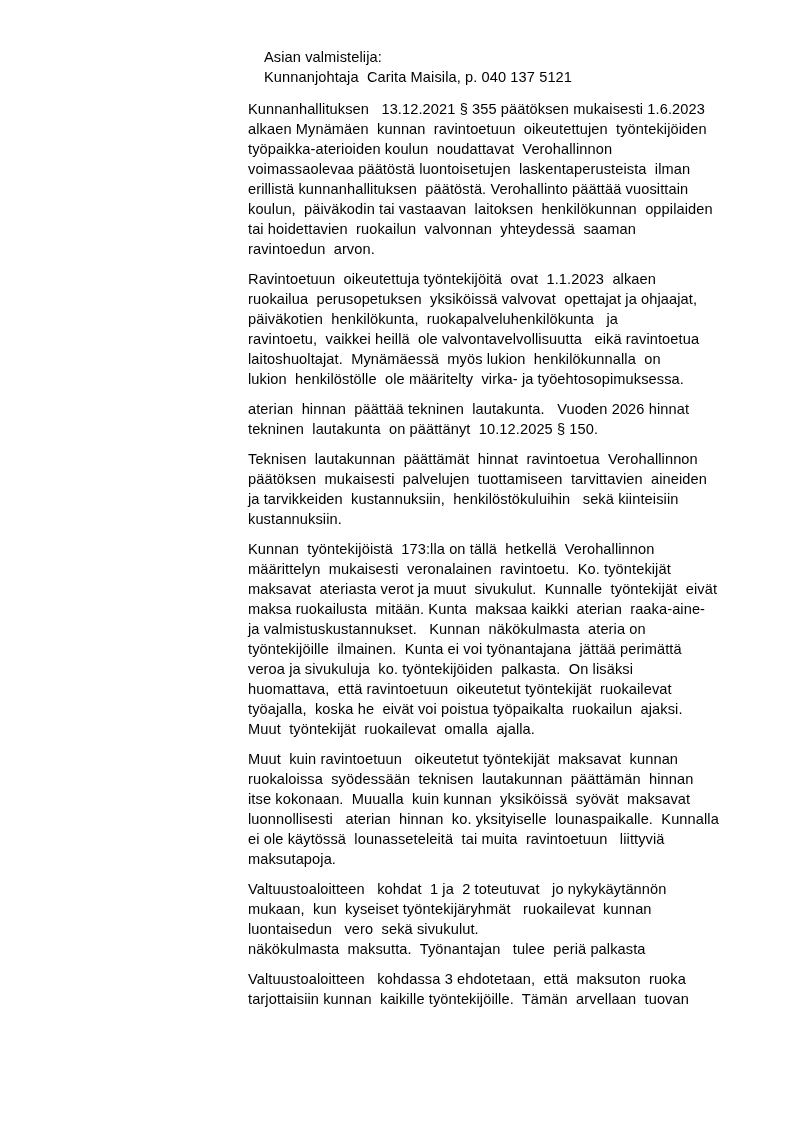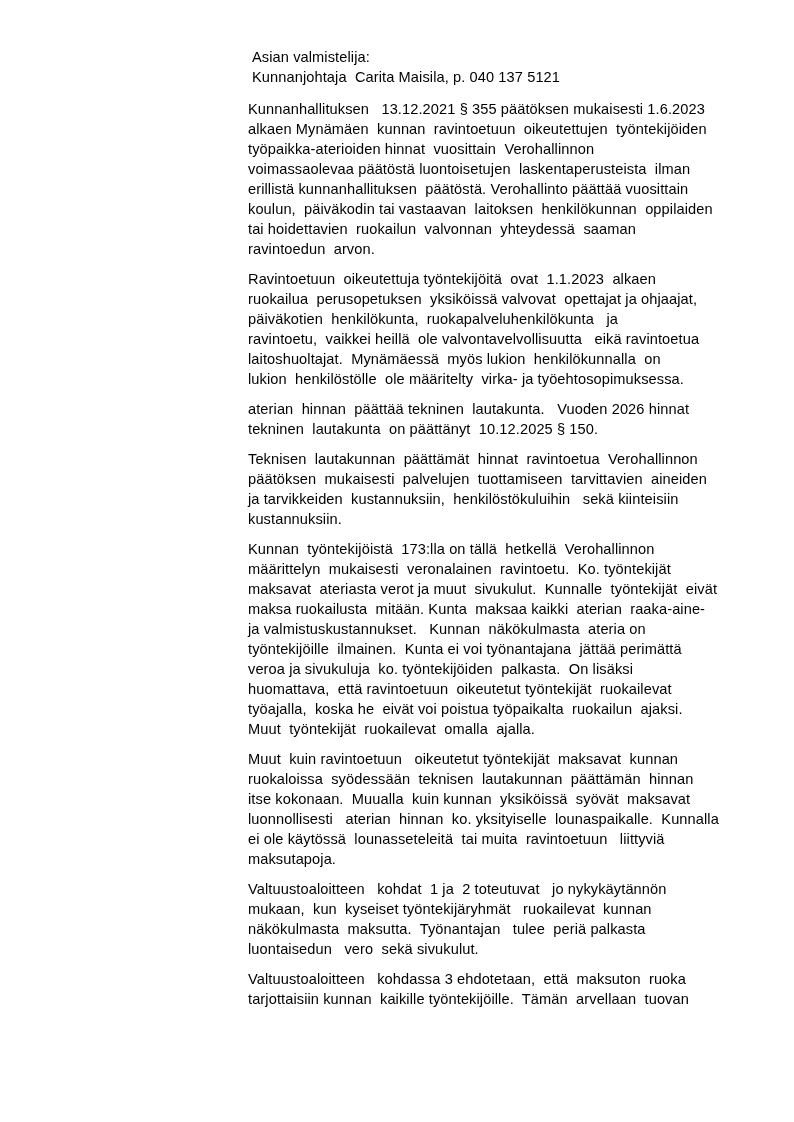--- a/index.html
+++ b/index.html
@@ -14,21 +14,21 @@
     height: 1122px;
     background: #ffffff;
     color: #000000;
     font-family: "Liberation Sans", "DejaVu Sans", sans-serif;
     font-size: 14.6px;
     line-height: 20px;
     padding: 47px 36px 0 248px;
     overflow: hidden;
   }
   .preparer-block {
-    margin: 0 0 12px 4px;
+    margin: 0 0 12px 16px;
   }
   .para {
     margin: 0 0 10px 0;
   }
   .line {
     white-space: pre;
     letter-spacing: 0.1px;
   }
 </style>
 </head>
@@ -36,21 +36,21 @@
 
 <div class="page">
   <div class="preparer-block">
       <div class="line">Asian valmistelija:</div>
       <div class="line">Kunnanjohtaja  Carita Maisila, p. 040 137 5121</div>
     </div>
 
   <div class="para">
       <div class="line">Kunnanhallituksen   13.12.2021 § 355 päätöksen mukaisesti 1.6.2023</div>
       <div class="line">alkaen Mynämäen  kunnan  ravintoetuun  oikeutettujen  työntekijöiden</div>
-      <div class="line">työpaikka-aterioiden hinnat  vuosittain  Verohallinnon</div>
+      <div class="line">työpaikka-aterioiden koulun  noudattavat  Verohallinnon</div>
       <div class="line">voimassaolevaa päätöstä luontoisetujen  laskentaperusteista  ilman</div>
       <div class="line">erillistä kunnanhallituksen  päätöstä. Verohallinto päättää vuosittain</div>
       <div class="line">koulun,  päiväkodin tai vastaavan  laitoksen  henkilökunnan  oppilaiden</div>
       <div class="line">tai hoidettavien  ruokailun  valvonnan  yhteydessä  saaman</div>
       <div class="line">ravintoedun  arvon.</div>
     </div>
 
   <div class="para">
       <div class="line">Ravintoetuun  oikeutettuja työntekijöitä  ovat  1.1.2023  alkaen</div>
       <div class="line">ruokailua  perusopetuksen  yksiköissä valvovat  opettajat ja ohjaajat,</div>
@@ -90,21 +90,21 @@
       <div class="line">ruokaloissa  syödessään  teknisen  lautakunnan  päättämän  hinnan</div>
       <div class="line">itse kokonaan.  Muualla  kuin kunnan  yksiköissä  syövät  maksavat</div>
       <div class="line">luonnollisesti   aterian  hinnan  ko. yksityiselle  lounaspaikalle.  Kunnalla</div>
       <div class="line">ei ole käytössä  lounasseteleitä  tai muita  ravintoetuun   liittyviä</div>
       <div class="line">maksutapoja.</div>
     </div>
 
   <div class="para">
       <div class="line">Valtuustoaloitteen   kohdat  1 ja  2 toteutuvat   jo nykykäytännön</div>
       <div class="line">mukaan,  kun  kyseiset työntekijäryhmät   ruokailevat  kunnan</div>
+      <div class="line">luontaisedun   vero  sekä sivukulut.</div>
       <div class="line">näkökulmasta  maksutta.  Työnantajan   tulee  periä palkasta</div>
-      <div class="line">luontaisedun   vero  sekä sivukulut.</div>
     </div>
 
   <div class="para">
       <div class="line">Valtuustoaloitteen   kohdassa 3 ehdotetaan,  että  maksuton  ruoka</div>
       <div class="line">tarjottaisiin kunnan  kaikille työntekijöille.  Tämän  arvellaan  tuovan</div>
     </div>
 </div>
 
 </body></html>

